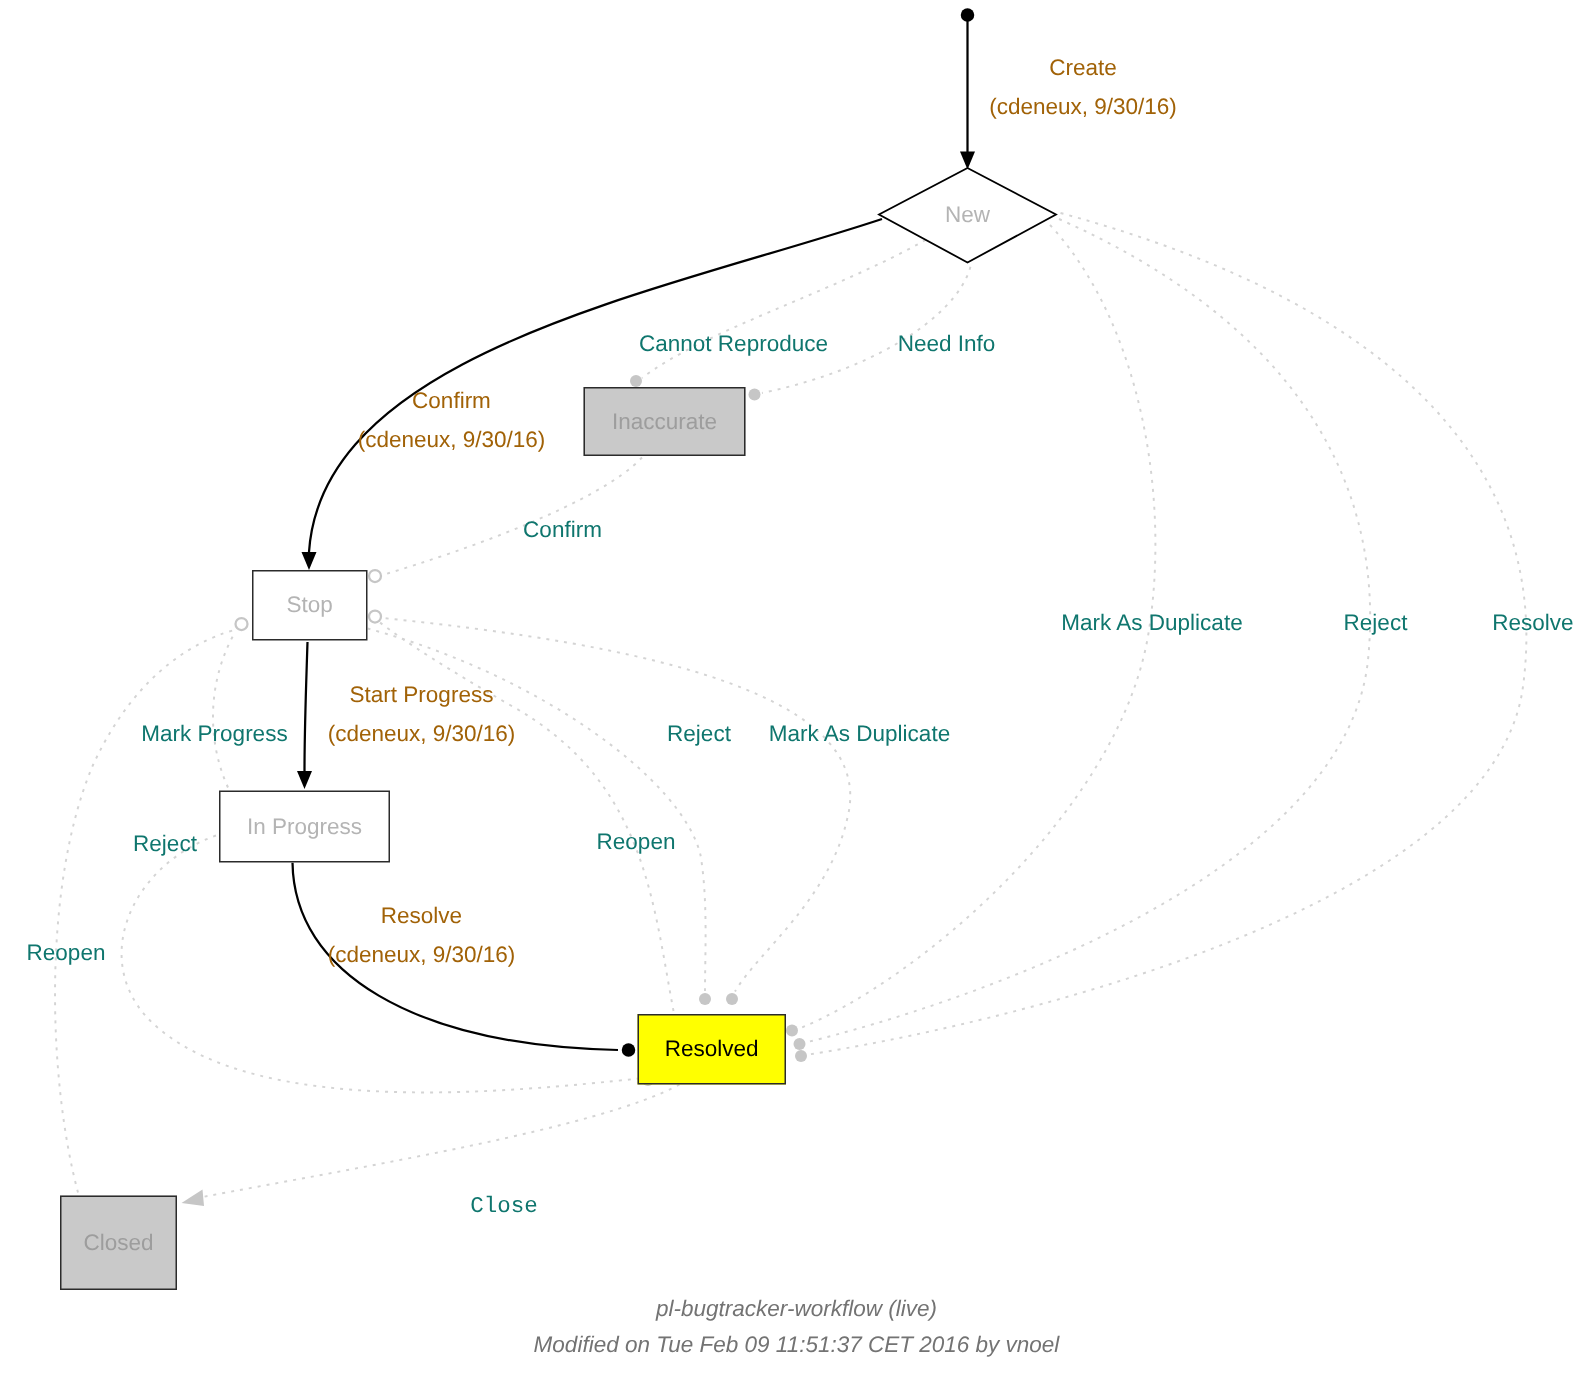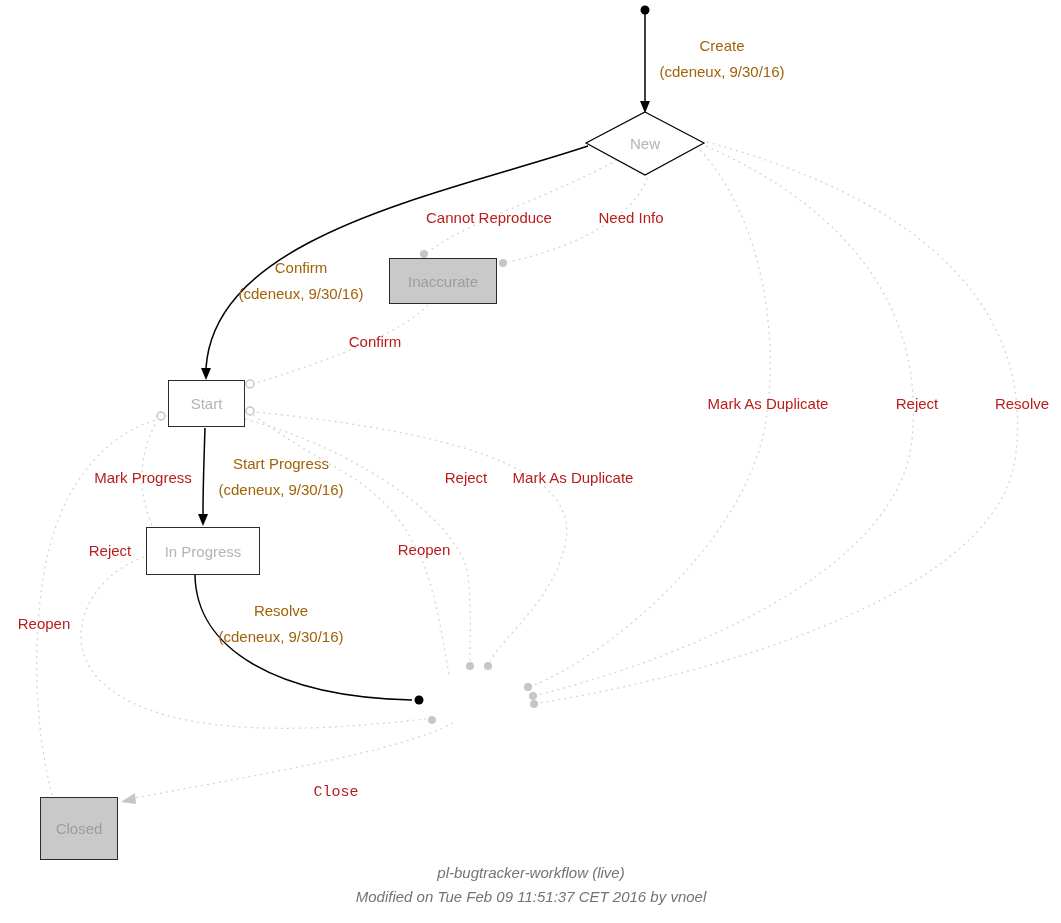--- a/index.html
+++ b/index.html
@@ -37,21 +37,21 @@
   .diamond-label { color: #b4b4b4; }
 
   .elabel {
     position: absolute;
     transform: translateX(-50%);
     white-space: nowrap;
     text-align: center;
     font-size: 15px;
     line-height: 26px;
   }
-  .elabel.muted { color: #b91c1c; }
+  .elabel.muted { color: #0f766e; margin-top: 12px; }
   .elabel.black { color: #a16207; }
 
   .footer-line {
     position: absolute;
     left: 531px;
     transform: translateX(-50%);
     font-style: italic;
     font-size: 15px;
     color: #737373;
     white-space: nowrap;
@@ -109,27 +109,30 @@
 
   <div class="node diamond-label" style="left:586px; top:112px; width:118px; height:63px;">
     <span>New</span>
   </div>
 
   <div class="node box gray" style="left:389px; top:258px; width:108px; height:46px;">
     <span>Inaccurate</span>
   </div>
 
   <div class="node box" style="left:168px; top:380px; width:77px; height:47px;">
-    <span>Start</span>
+    <span>Stop</span>
   </div>
 
   <div class="node box" style="left:146px; top:527px; width:114px; height:48px;">
     <span>In Progress</span>
   </div>
 
+  <div class="node box yellow" style="left:425px; top:676px; width:99px; height:47px;">
+    <span>Resolved</span>
+  </div>
 
   <div class="node box gray" style="left:40px; top:797px; width:78px; height:63px;">
     <span>Closed</span>
   </div>
 
   <div class="elabel black" style="left:722px; top:33px;">
     <div>Create</div>
     <div>(cdeneux, 9/30/16)</div>
   </div>
 

